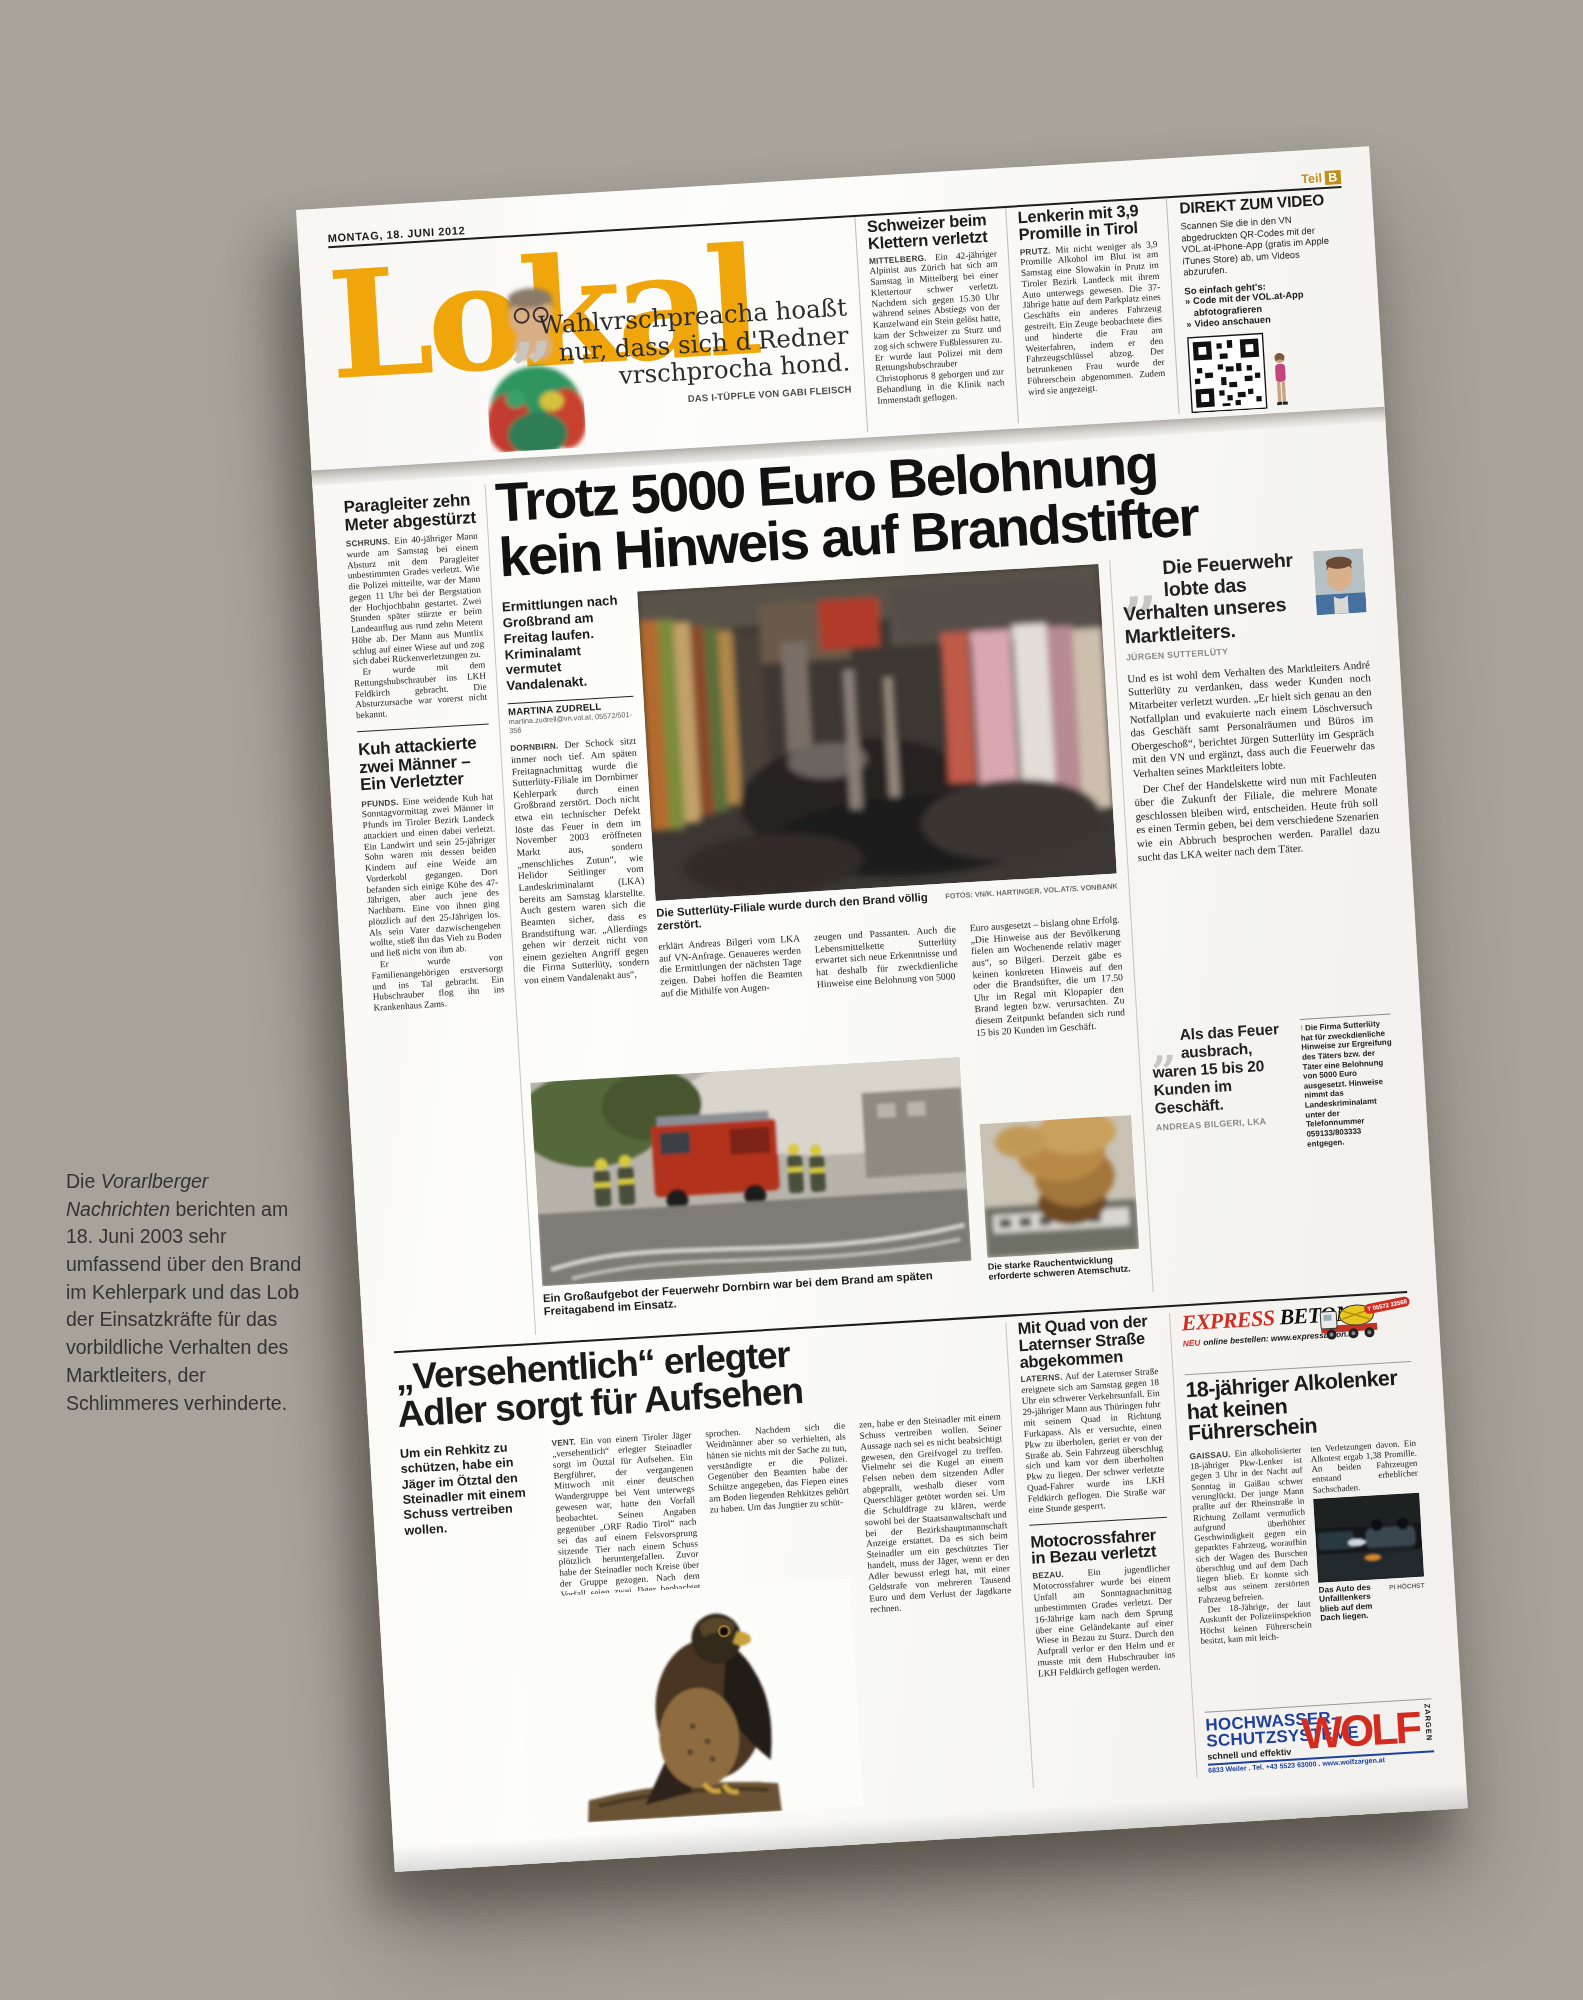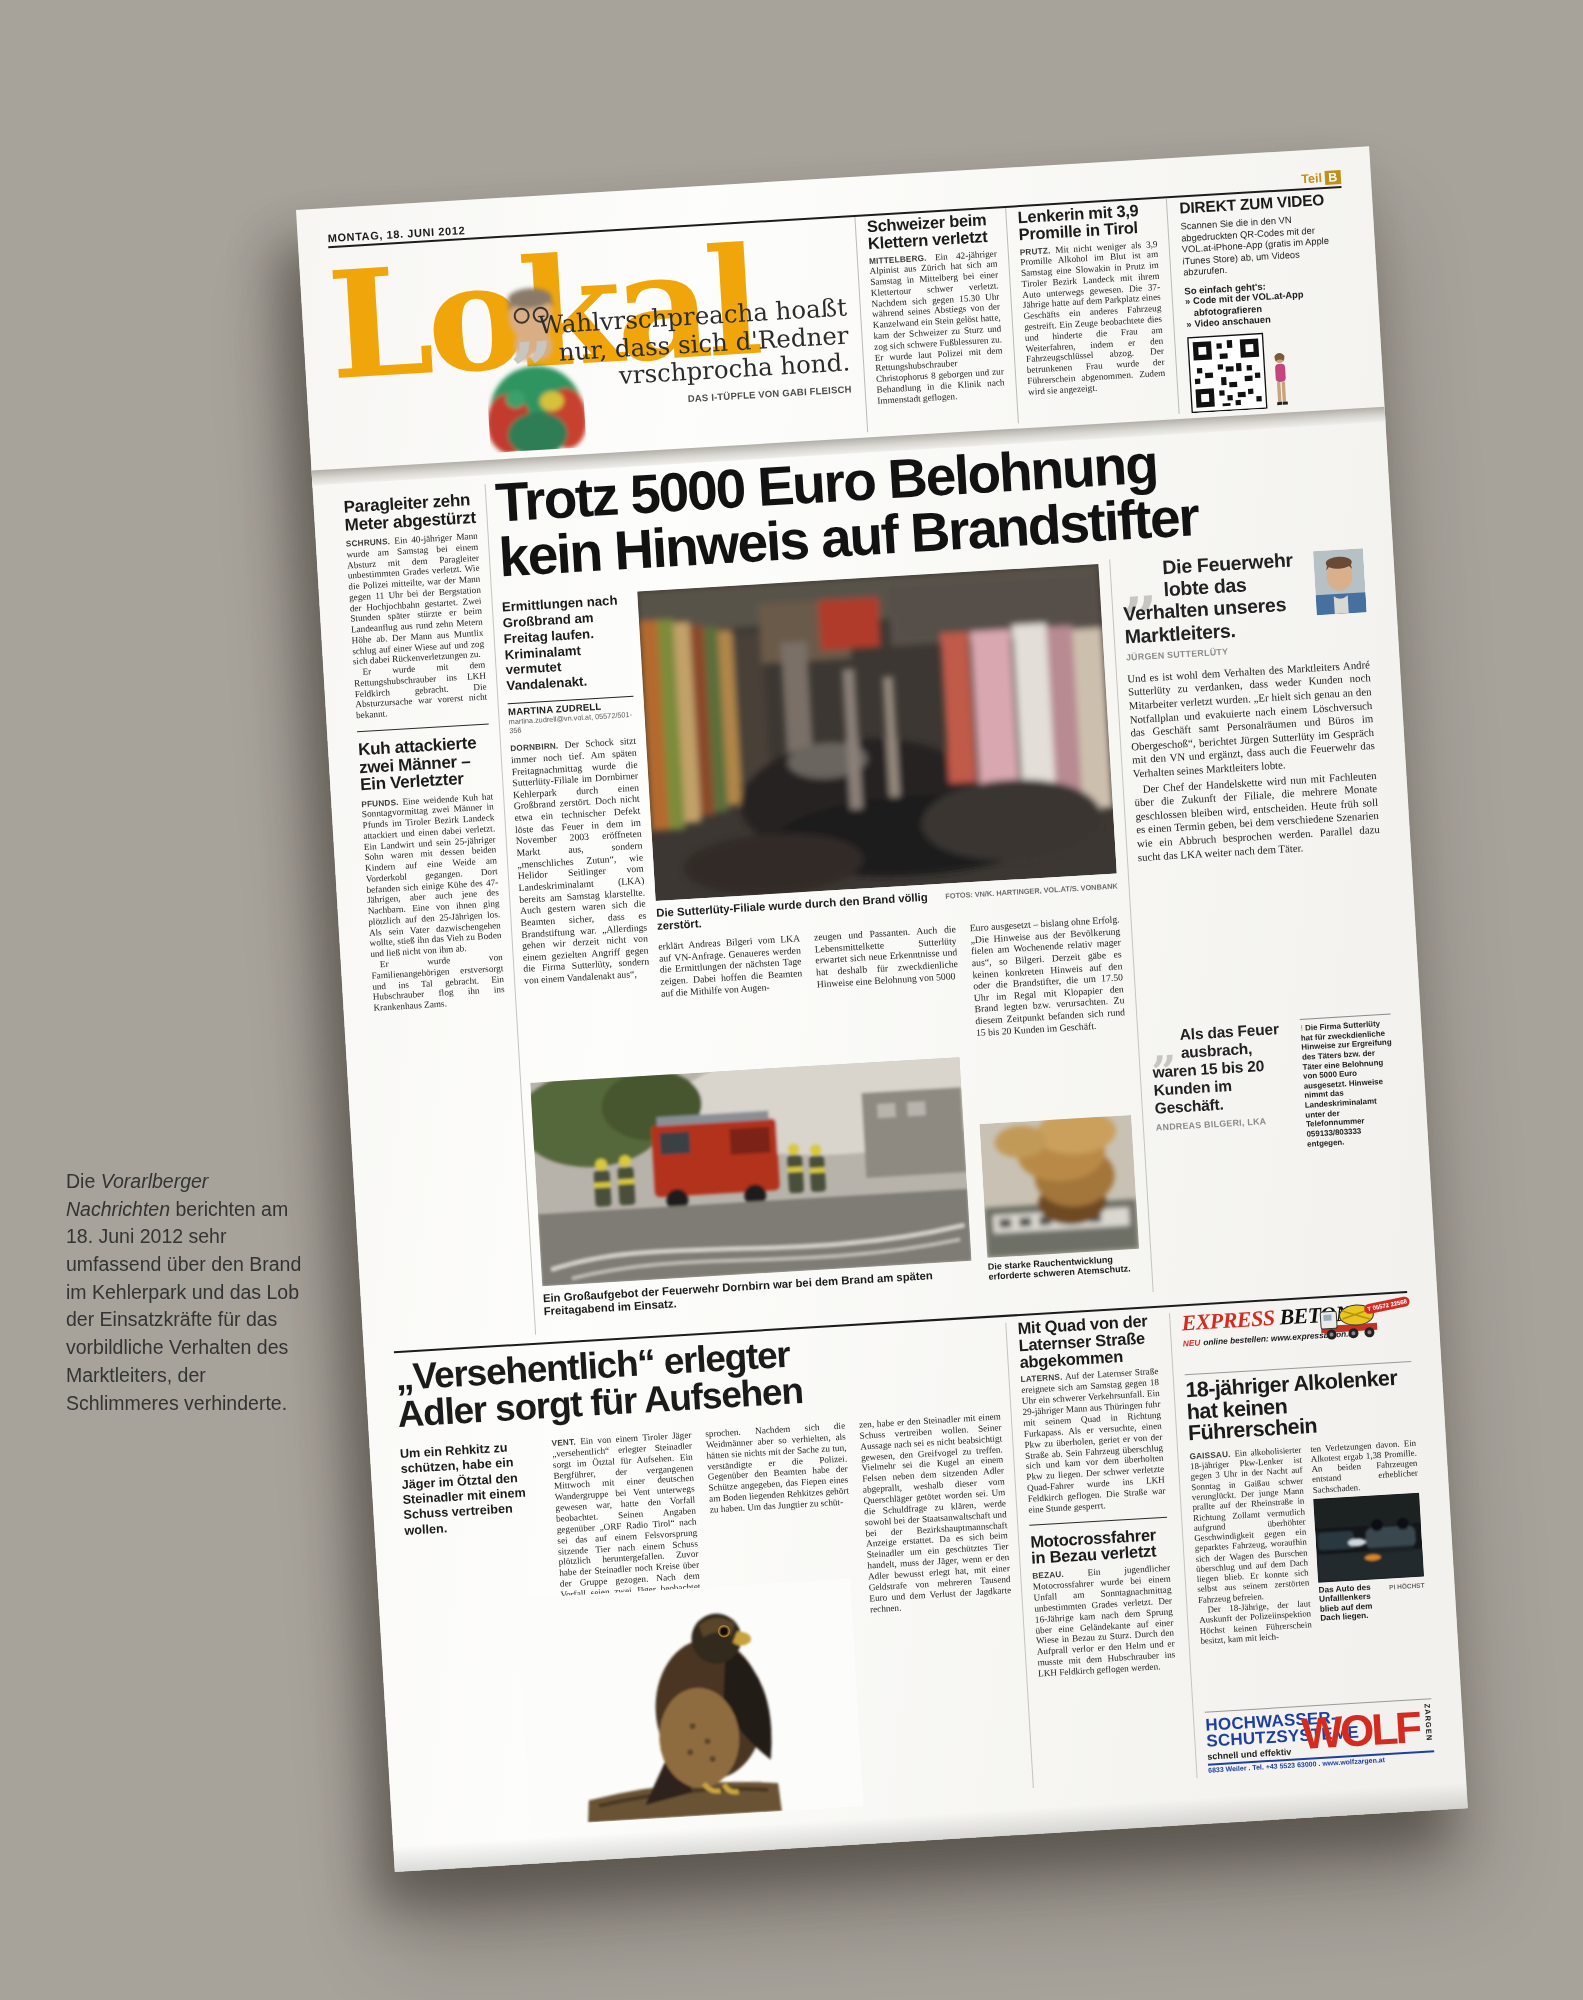--- a/index.html
+++ b/index.html
@@ -115,21 +115,21 @@
   .aw-line4{font-size:7px;font-weight:700;color:#1d3f9e;border-top:2px solid #1d3f9e;margin-top:2px;padding-top:1px;}
   .aw-brand{position:absolute;right:14px;top:2px;font-size:44px;font-weight:900;color:#d42b20;letter-spacing:-3px;}
   .aw-zargen{position:absolute;right:0;top:4px;font-size:7.5px;font-weight:900;color:#111;writing-mode:vertical-rl;letter-spacing:1px;}
   p{margin:0;}
   .p2{text-indent:9px;}
 </style>
 </head>
 <body>
 
 <div class="margin-note">
-  <span>Die </span><i>Vorarlberger Nachrichten</i><span> berichten am 18. Juni 2012 sehr umfassend über den Brand im Kehlerpark und das Lob der Einsatzkräfte für das vorbildliche Verhalten des Marktleiters, der Schlimmeres verhinderte.</span>
+  <span>Die </span><i>Vorarlberger Nachrichten</i><span> berichten am 18. Juni 2003 sehr umfassend über den Brand im Kehlerpark und das Lob der Einsatzkräfte für das vorbildliche Verhalten des Marktleiters, der Schlimmeres verhinderte.</span>
 </div>
 
 <div class="paper">
 
   <div class="mast-top">
     <span class="mast-date">MONTAG, 18. JUNI 2012</span>
     <span class="teil"><span>Teil</span><span class="teil-b">B</span></span>
   </div>
 
   <div class="header">

